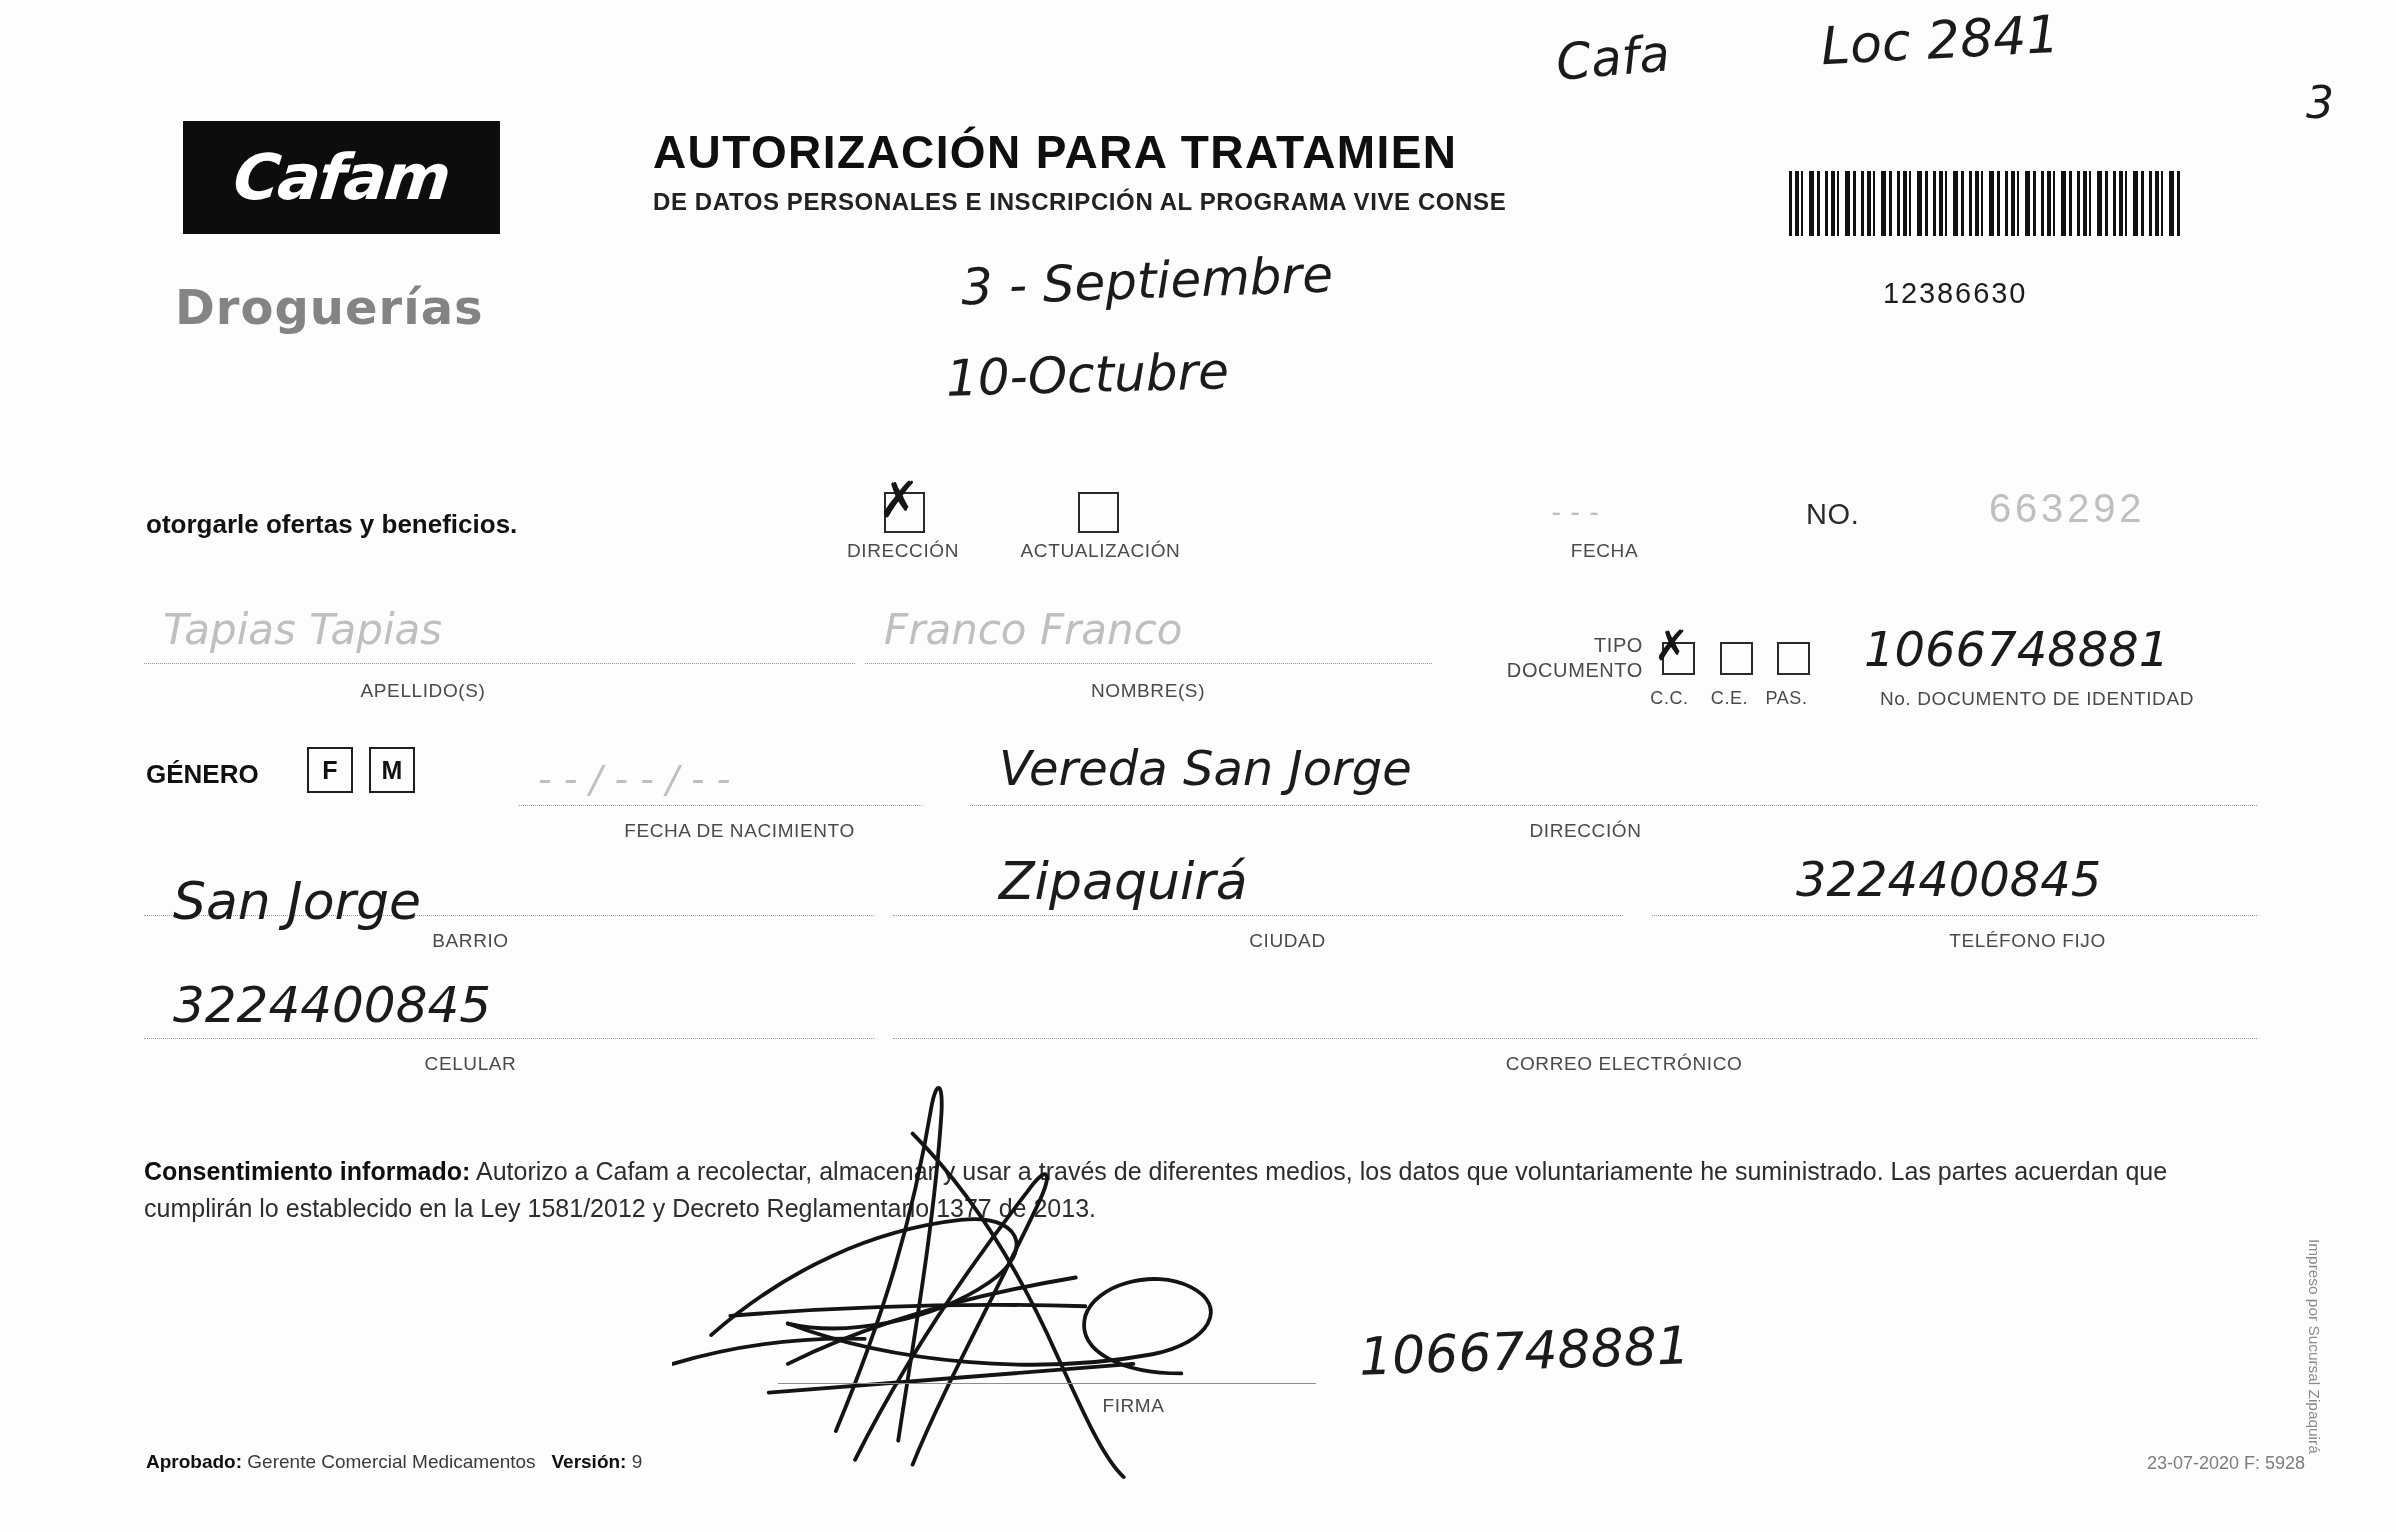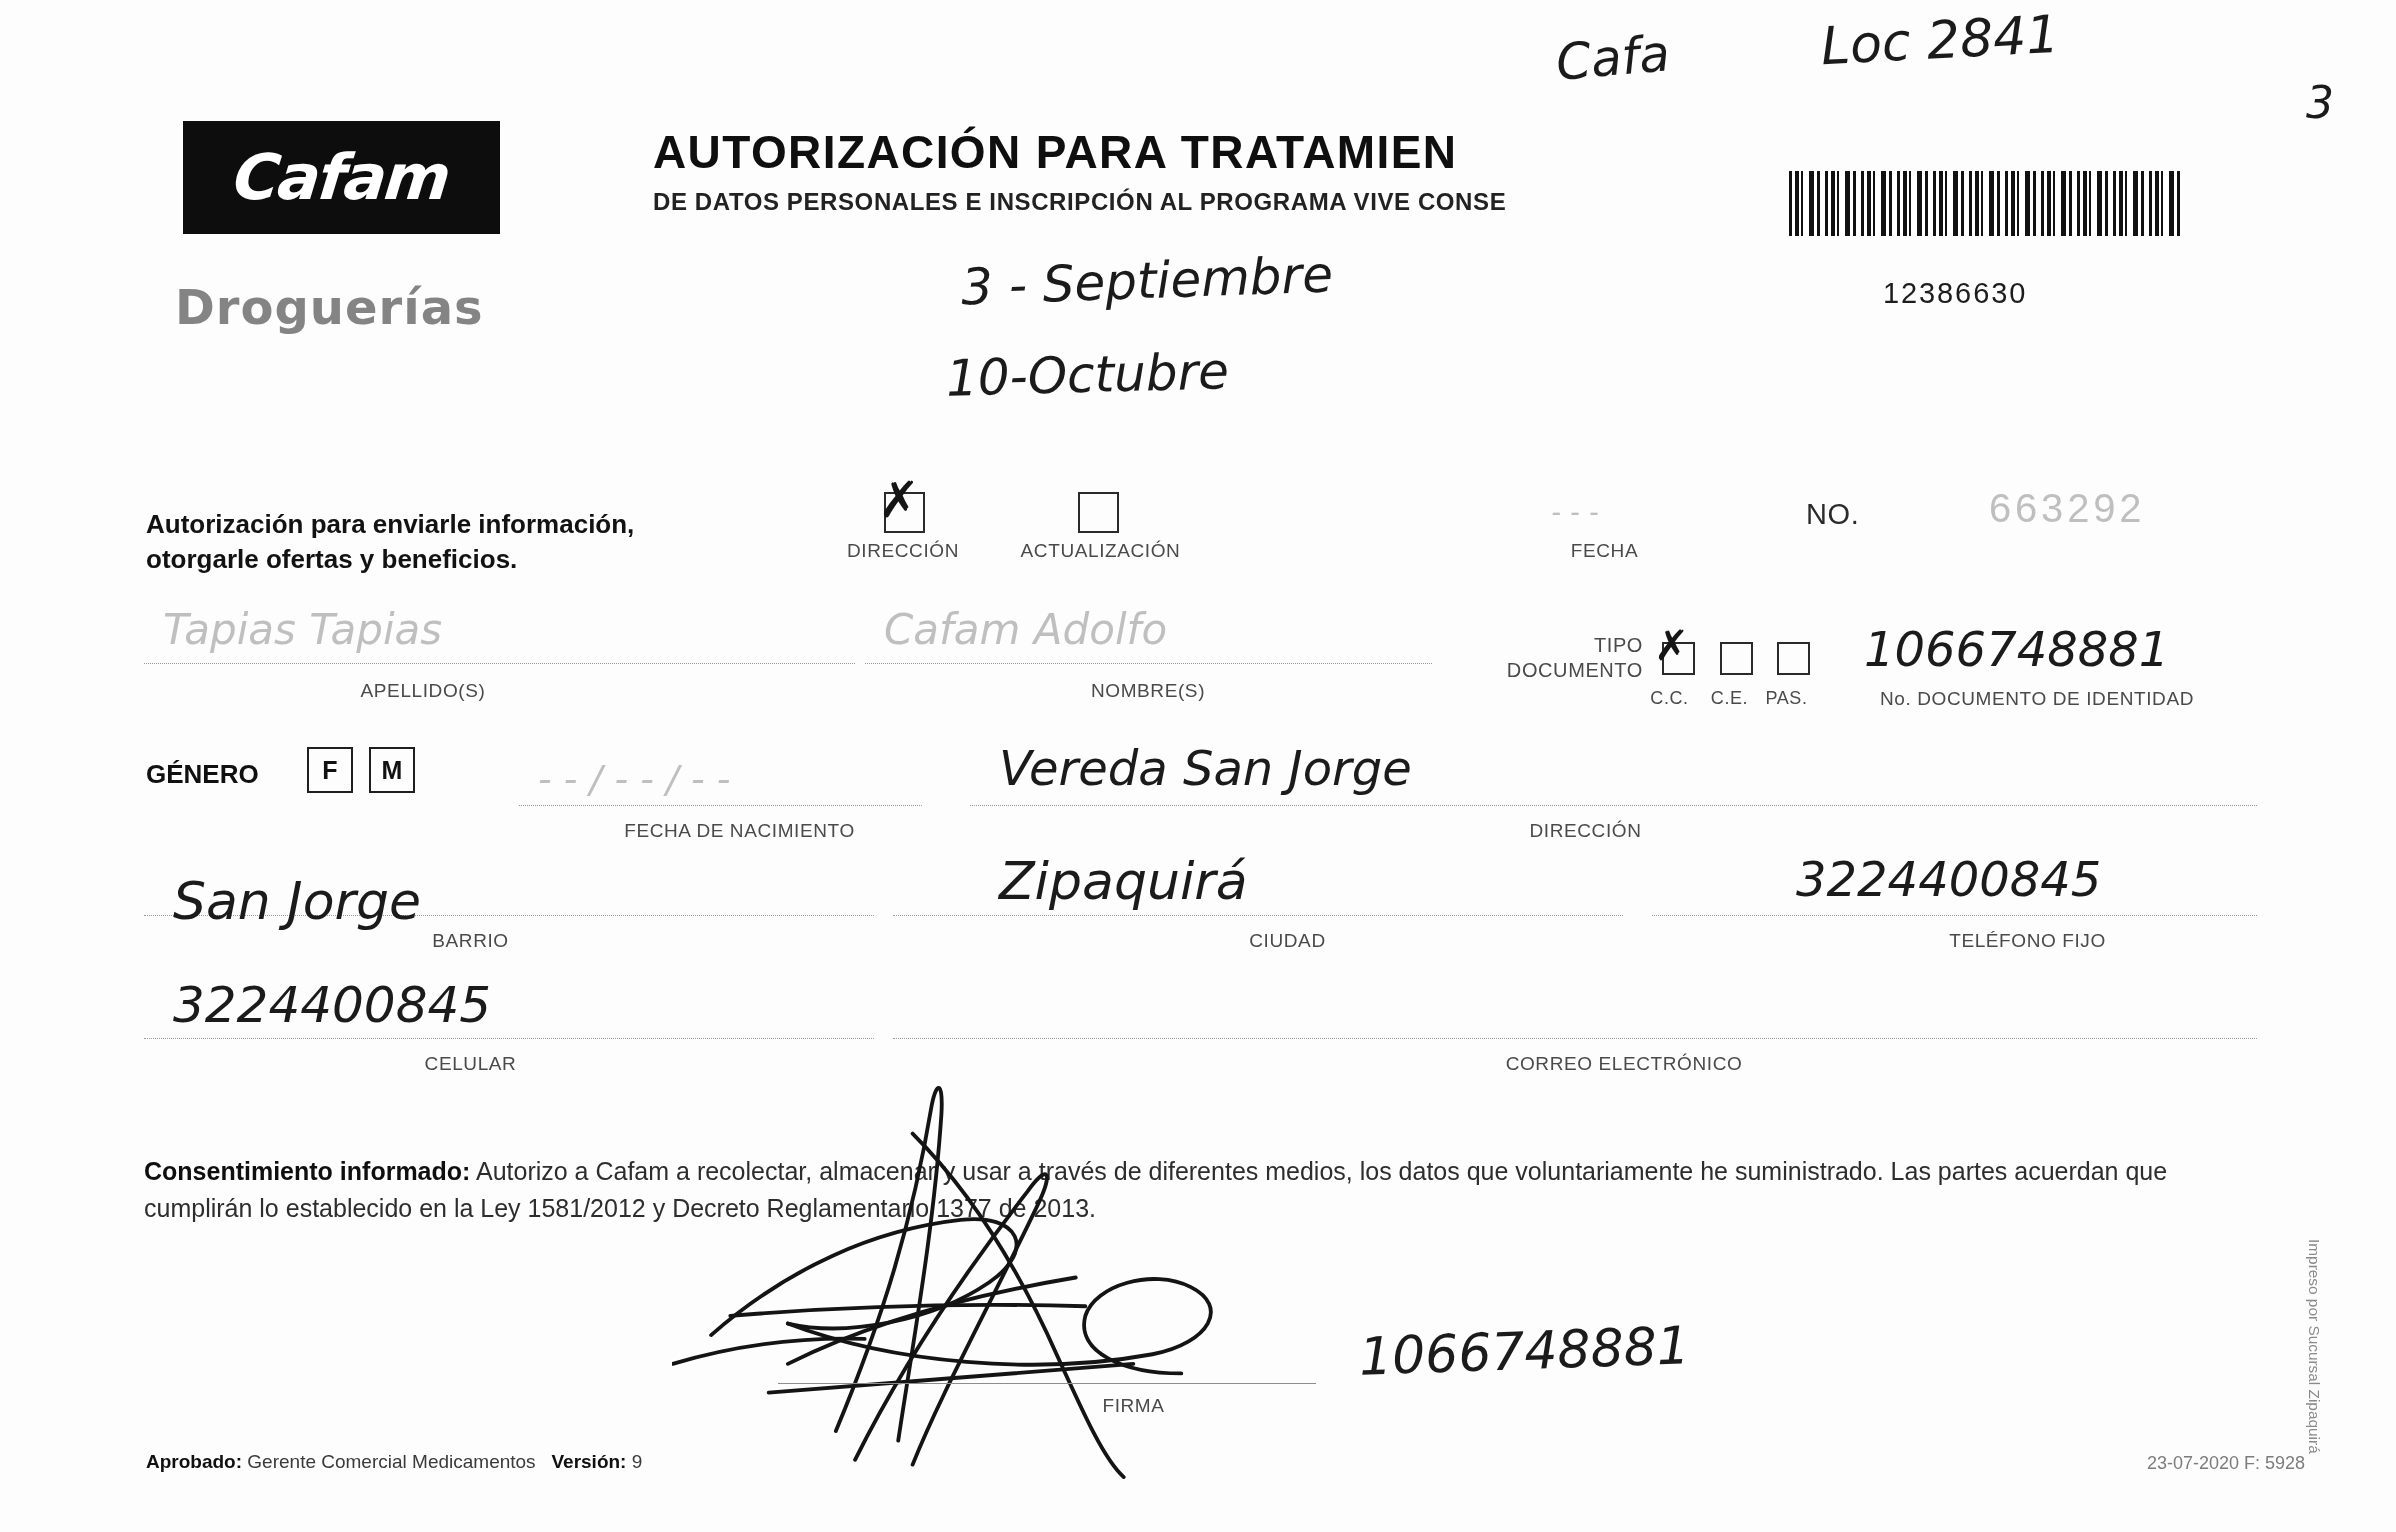--- a/index.html
+++ b/index.html
@@ -244,42 +244,41 @@
   <div class="abs barcode"></div>
   <div class="abs barcode-num">12386630</div>
 
   <div class="abs hand hw-cafe">Cafa</div>
   <div class="abs hand hw-loc">Loc 2841</div>
   <div class="abs hand hw-page">3</div>
   <div class="abs hand hw-date1">3 - Septiembre</div>
   <div class="abs hand hw-date2">10-Octubre</div>
 
   <div class="abs auth-text">
-    <div>Autorización para enviarle información,</div>
     <div>otorgarle ofertas y beneficios.</div>
   </div>
 
   <div class="abs cbx" style="left:884px; top:492px;"></div>
   <div class="xmark" style="left:878px; top:471px;">✗</div>
   <div class="abs lbl" style="left:826px; top:540px; width:154px;">DIRECCIÓN</div>
 
   <div class="abs cbx" style="left:1078px; top:492px;"></div>
   <div class="abs lbl" style="left:990px; top:540px; width:221px;">ACTUALIZACIÓN</div>
 
   <div class="abs lbl faded" style="left:1441px; top:496px; width:269px; font-size:29px;">- - -</div>
   <div class="abs lbl" style="left:1547px; top:540px; width:115px;">FECHA</div>
   <div class="abs lbl" style="left:1806px; top:498px; font-size:29px; color:#2b2b2b;">NO.</div>
   <div class="abs lbl faded" style="left:1989px; top:486px; font-size:40px; letter-spacing:3.8px;">663292</div>
 
   <div class="abs dotline" style="left:144px; top:663px; width:711px;"></div>
   <div class="abs hand faded" style="left:163px; top:605px; font-size:42px;">Tapias Tapias</div>
   <div class="abs lbl" style="left:298px; top:680px; width:250px;">APELLIDO(S)</div>
 
   <div class="abs dotline" style="left:865px; top:663px; width:567px;"></div>
-  <div class="abs hand faded" style="left:884px; top:605px; font-size:42px;">Cafam Adolfo</div>
+  <div class="abs hand faded" style="left:884px; top:605px; font-size:42px;">Franco Franco</div>
   <div class="abs lbl" style="left:1028px; top:680px; width:240px;">NOMBRE(S)</div>
 
   <div class="abs lbl" style="left:1460px; top:634px; width:183px; text-align:right; font-size:20px;">TIPO</div>
   <div class="abs lbl" style="left:1412px; top:659px; width:231px; text-align:right; font-size:20px;">DOCUMENTO</div>
 
   <div class="abs cbx-small" style="left:1662px; top:642px;"></div>
   <div class="xmark" style="left:1654px; top:621px; font-size:42px;">✗</div>
   <div class="abs cbx-small" style="left:1720px; top:642px;"></div>
   <div class="abs cbx-small" style="left:1777px; top:642px;"></div>
 

